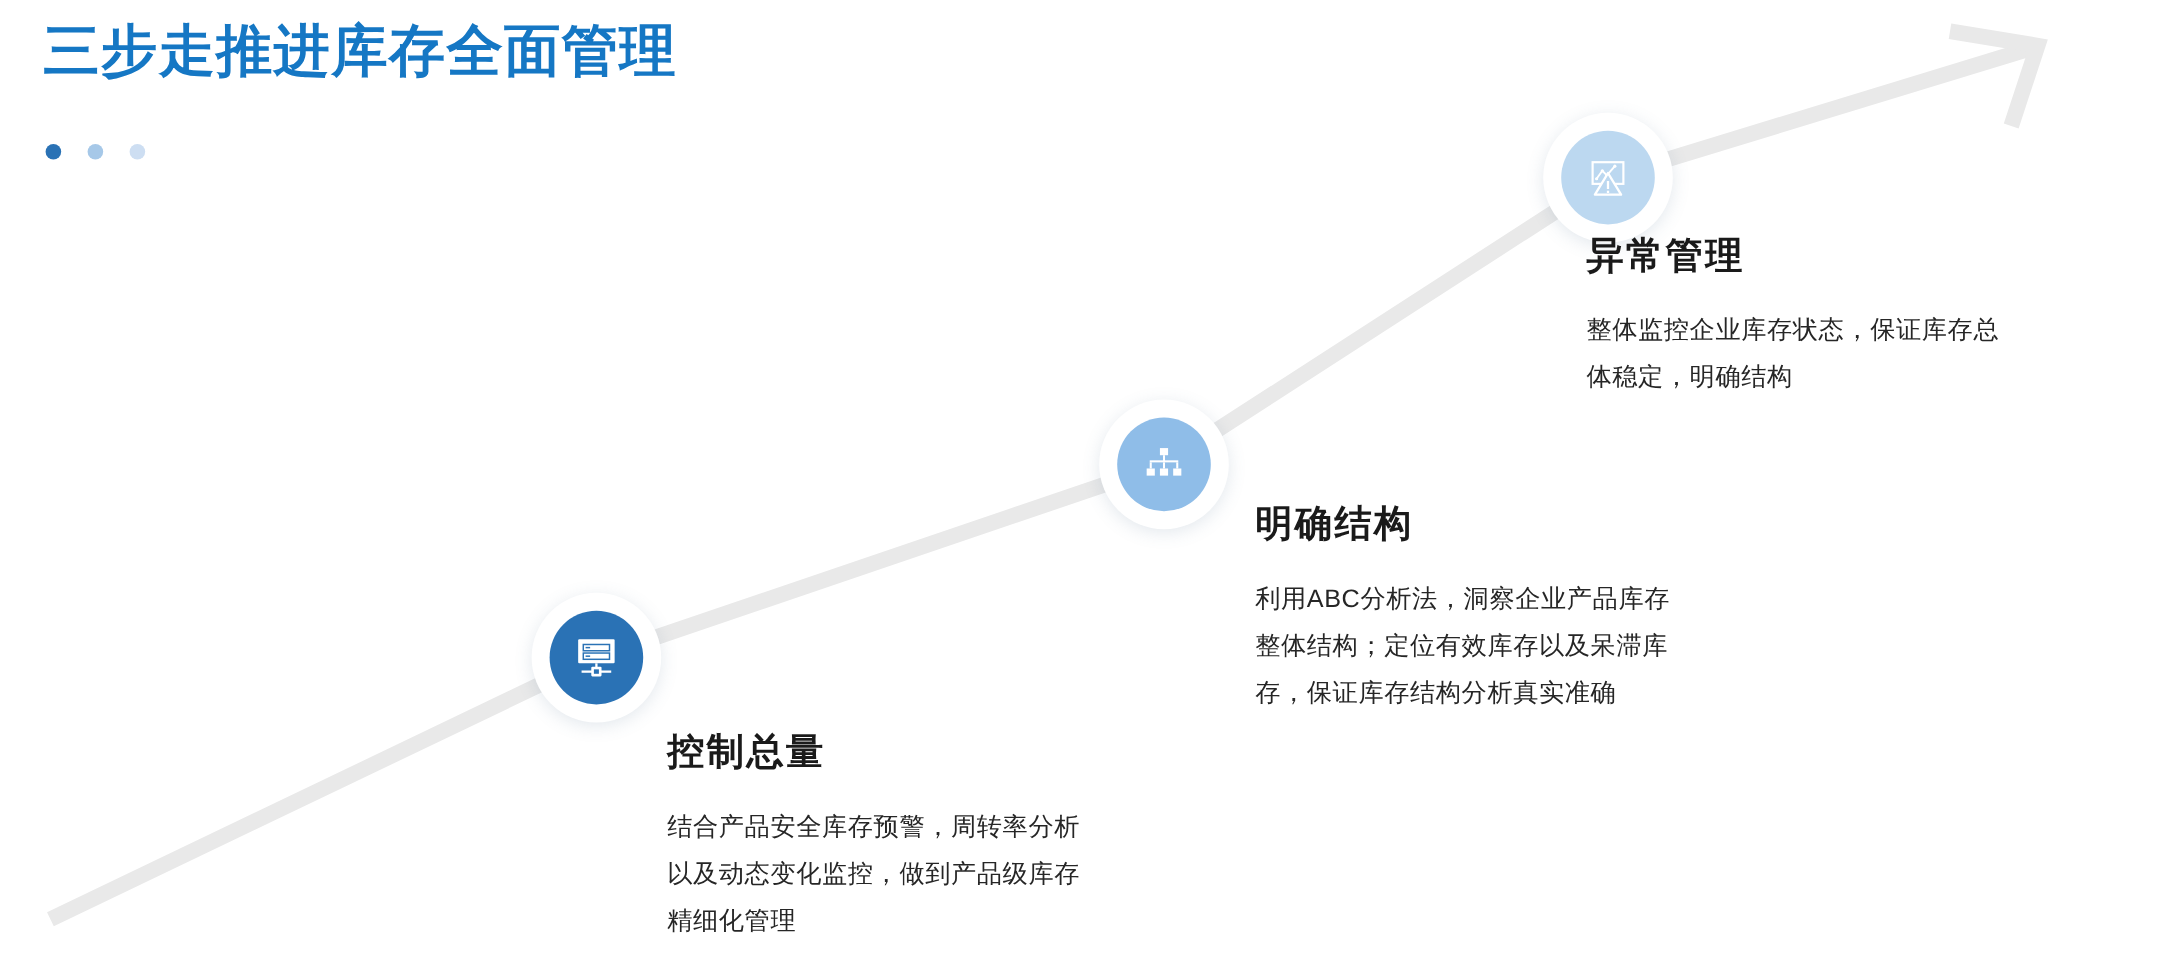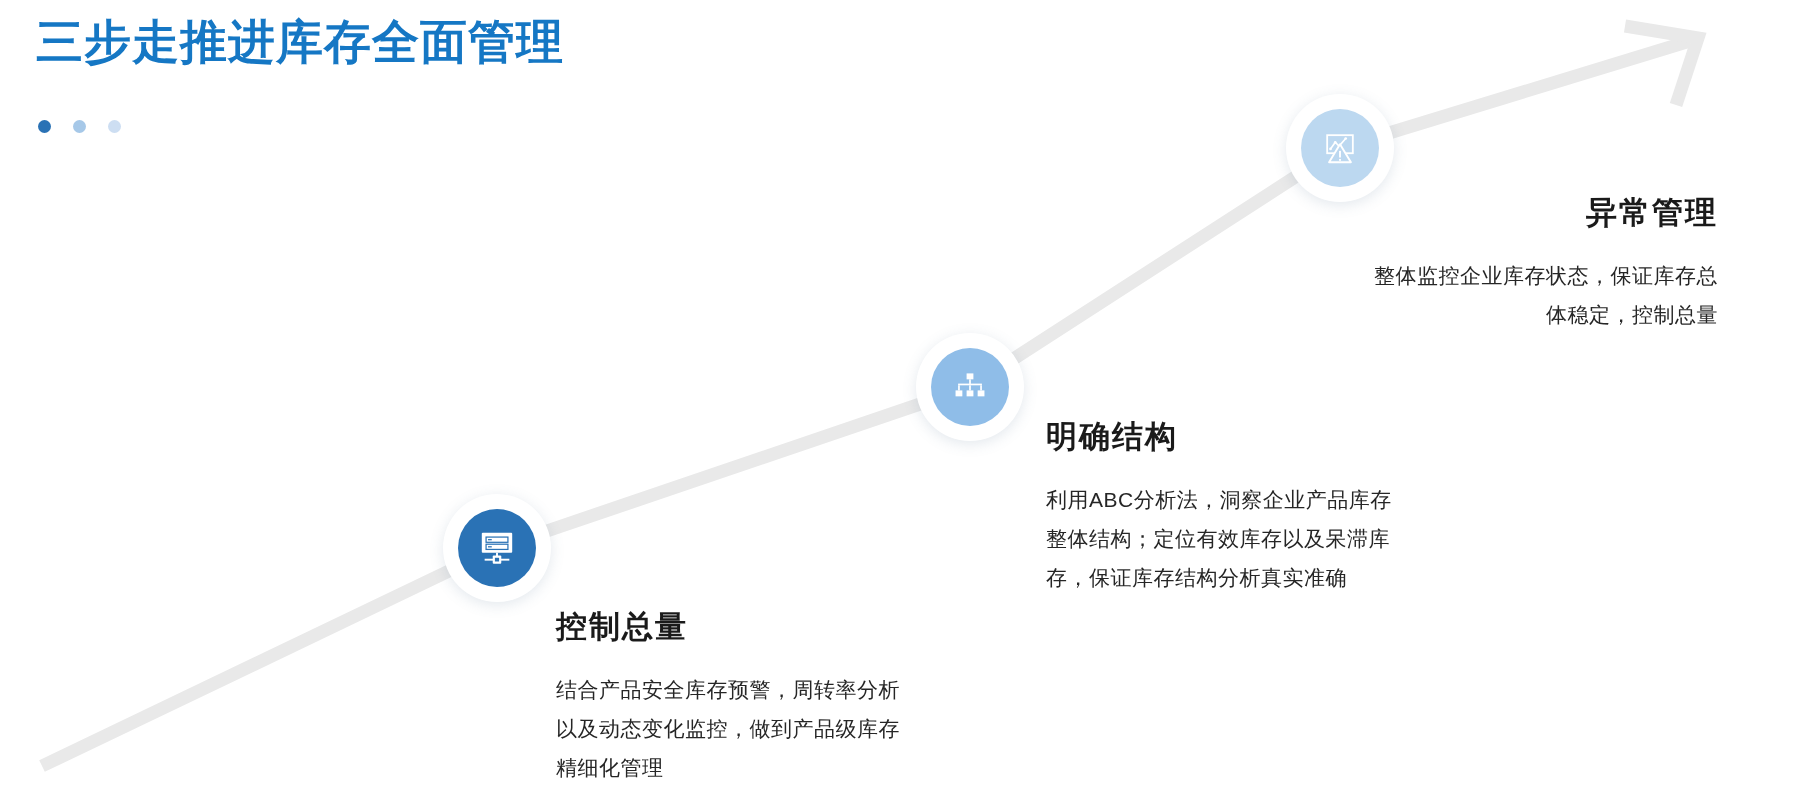--- a/index.html
+++ b/index.html
@@ -177,18 +177,18 @@
   <div class="step-block" id="step-block-2" style="left:1046px; top:418px; width:356px;">
     <div class="step-title">明确结构</div>
     <div class="step-desc">利用ABC分析法，洞察企业产品库存整体结构；定位有效库存以及呆滞库存，保证库存结构分析真实准确</div>
   </div>
 
   <div class="step-block" id="step-block-1" style="left:556px; top:608px; width:360px;">
     <div class="step-title">控制总量</div>
     <div class="step-desc">结合产品安全库存预警，周转率分析以及动态变化监控，做到产品级库存精细化管理</div>
   </div>
 
-  <div class="step-block" id="step-block-3" style="left:1372px; top:194px; width:346px;text-align:right;">
+  <div class="step-block" id="step-block-3" style="left:1322px; top:194px; width:346px;">
     <div class="step-title">异常管理</div>
-    <div class="step-desc">整体监控企业库存状态，保证库存总体稳定，控制总量</div>
+    <div class="step-desc">整体监控企业库存状态，保证库存总体稳定，明确结构</div>
   </div>
 
 </div>
 
 </body></html>

